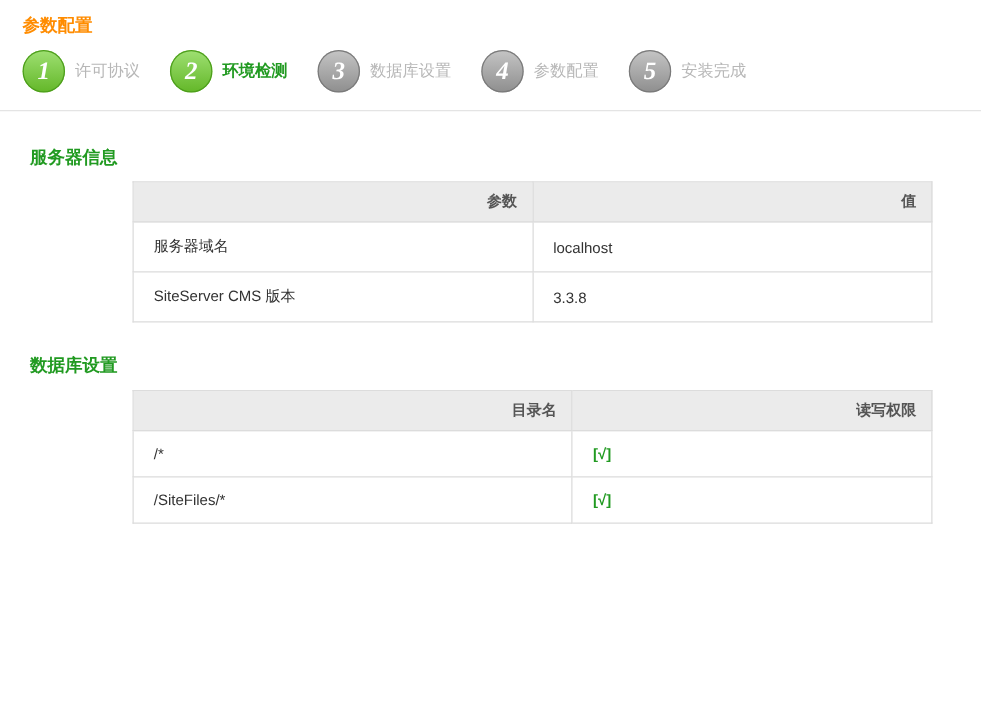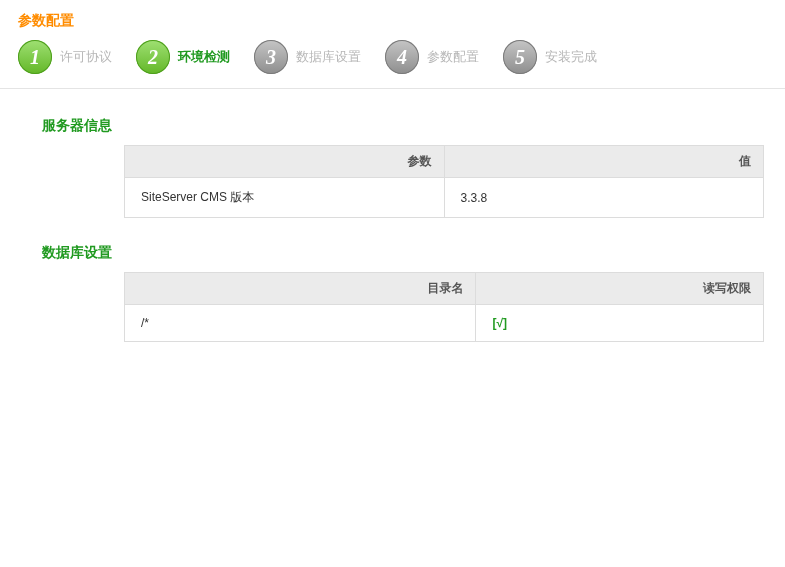--- a/index.html
+++ b/index.html
@@ -7,21 +7,21 @@
 .header-title { color: #ff8c00; font-size: 14px; font-weight: bold; padding: 12px 18px 8px; }
 .steps { display: flex; align-items: center; padding: 2px 18px 14px; gap: 6px; }
 .step { display: flex; align-items: center; gap: 8px; margin-right: 18px; }
 .step-circle { width: 34px; height: 34px; border-radius: 50%; display: flex; align-items: center; justify-content: center; font-size: 20px; font-weight: bold; font-style: italic; color: #fff; font-family: "Times New Roman", serif; }
 .step-circle.done { background: linear-gradient(to bottom, #9fe073 0%, #63b728 100%); box-shadow: inset 0 0 0 1px #4d9e1c; }
 .step-circle.active { background: linear-gradient(to bottom, #9fe073 0%, #63b728 100%); box-shadow: inset 0 0 0 1px #4d9e1c; }
 .step-circle.pending { background: linear-gradient(to bottom, #c5c5c5 0%, #8e8e8e 100%); box-shadow: inset 0 0 0 1px #7a7a7a; }
 .step-label { font-size: 13px; color: #b7b7b7; }
 .step-label.active { color: #219a21; font-weight: bold; }
 .divider { height: 1px; background: #e4e4e4; margin: 0 0 28px; }
-.content { padding: 0 38px; }
+.content { padding: 0 20px; }
 .section-title { color: #219a21; font-size: 14px; font-weight: bold; margin: 0 0 10px 4px; }
 .section-desc { color: #333; font-size: 12px; margin: 12px 0 10px 10px; }
 table { border-collapse: collapse; width: 640px; margin-left: 86px; margin-bottom: 26px; border: 1px solid #dcdcdc; }
 th { background: #ebebeb; color: #555; font-weight: bold; padding: 7px 12px; text-align: right; border: 1px solid #dcdcdc; font-size: 12px; }
 td { padding: 11px 16px; border: 1px solid #dcdcdc; font-size: 12px; color: #333; }
 td.center { text-align: left; padding-left: 16px; }
 .check { color: #219a21; font-weight: bold; }
 </style>
 </head>
 <body>
@@ -57,34 +57,42 @@
   <div class="section-title">服务器信息</div>
   <table>
     <thead>
         <tr>
       <th style="width:50%">参数</th>
       <th style="width:50%">值</th>
     </tr>
       </thead>
     <tbody>
         <tr>
+          <td>服务器域名</td>
+          <td>localhost</td>
+        </tr>
+        <tr>
           <td>SiteServer CMS 版本</td>
           <td>3.3.8</td>
         </tr>
       </tbody>
   </table>
 
   <div class="section-title">数据库设置</div>
   <table>
     <thead>
         <tr>
       <th style="width:55%">目录名</th>
       <th style="width:45%">读写权限</th>
     </tr>
       </thead>
     <tbody>
         <tr>
           <td>/*</td>
           <td class="center"><span class="check">[√]</span></td>
         </tr>
+        <tr>
+          <td>/SiteFiles/*</td>
+          <td class="center"><span class="check">[√]</span></td>
+        </tr>
       </tbody>
   </table>
 </div>
 
 </body></html>

